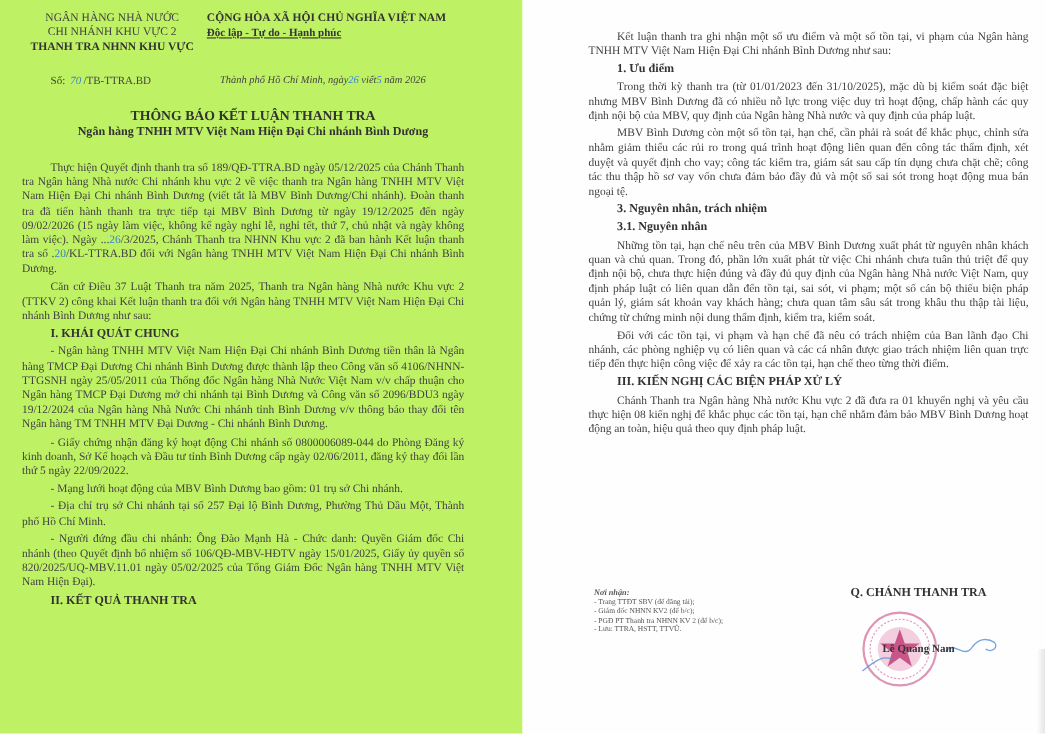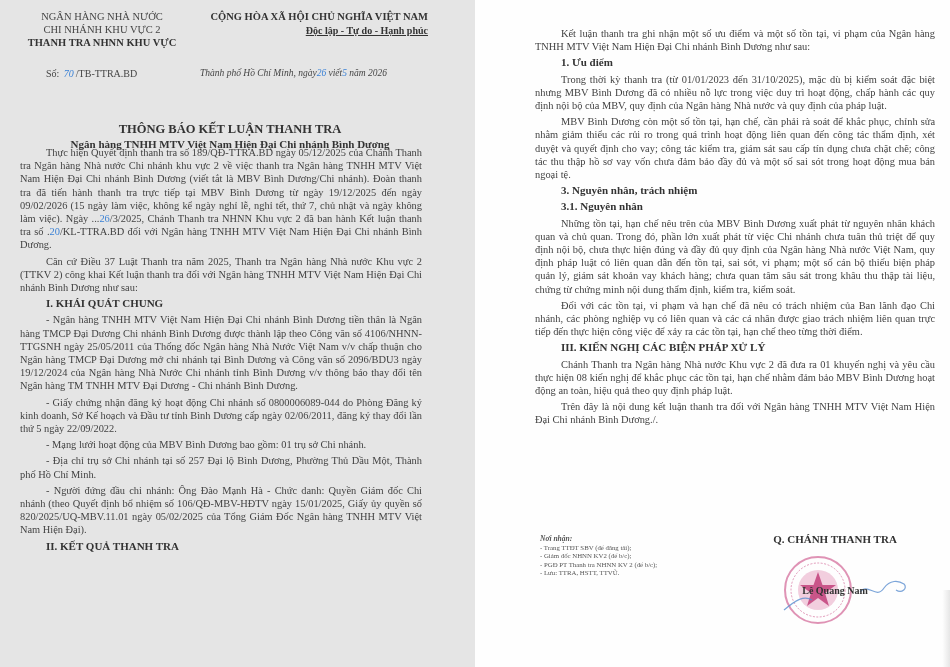--- a/index.html
+++ b/index.html
@@ -4,54 +4,54 @@
 <style>
   html, body { margin: 0; padding: 0; }
   body {
     width: 950px; height: 667px; overflow: hidden;
     background: #ffffff;
     font-family: "Liberation Serif", "DejaVu Serif", serif;
     color: #3a3a3a;
     position: relative;
   }
   .page {
-    position: absolute; top: 0; height: 667px; background: #e5e5e5;
+    position: absolute; top: 0; height: 667px; background: #bef264;
   }
   .page.left { left: 0; width: 475px; }
   .page.right { left: 475px; width: 475px; background: #fefefe; }
   .right-edge {
     position: absolute; right: 0; top: 590px; width: 8px; height: 77px;
     background: linear-gradient(to right, #ffffff, #e6e6e6);
   }
 
   
   .hdr-left {
     position: absolute; left: 22px; top: 10px; width: 160px;
     text-align: center; font-size: 10.5px; line-height: 13px; color: #444;
   }
   .hdr-left .bold { font-weight: bold; color: #333; }
   .hdr-right {
     position: absolute; left: 188px; top: 10px; width: 240px;
-    text-align: right; font-size: 10.5px; line-height: 14px; font-weight: bold; color: #333;
+    text-align: left; font-size: 10.5px; line-height: 14px; font-weight: bold; color: #333;
   }
   .hdr-right .motto { text-decoration: underline; font-size: 10px; }
   .docno {
     position: absolute; left: 46px; top: 68px; font-size: 10px; color: #444;
   }
   .docno .hand { color: #3b82d6; font-style: italic; padding: 0 2px; }
   .place-date {
     position: absolute; left: 200px; top: 68px; font-size: 9.5px; font-style: italic; color: #444;
   }
   .place-date .hand { color: #3b82d6; }
 
   .title {
     position: absolute; left: 20px; top: 97px; width: 420px; text-align: center;
     font-weight: bold; color: #333;
   }
-  .title .t1 { font-size: 12.5px; line-height: 16px; margin-top: 24px; }
+  .title .t1 { font-size: 12.5px; line-height: 16px; }
   .title .t2 { font-size: 11px; line-height: 15px; }
 
   
   .txt {
     position: absolute; font-size: 10.4px; line-height: 13.2px; text-align: justify;
     color: #424242;
   }
   .txt p { margin: 0 0 3px 0; text-indent: 26px; }
   .sec {
     font-weight: bold; font-size: 11px; color: #333; margin: 3px 0 3px 26px; text-indent: 0;
@@ -127,21 +127,20 @@
   <p>Kết luận thanh tra ghi nhận một số ưu điểm và một số tồn tại, vi phạm của Ngân hàng TNHH MTV Việt Nam Hiện Đại Chi nhánh Bình Dương như sau:</p>
   <div class="sec">1. Ưu điểm</div>
   <p>Trong thời kỳ thanh tra (từ 01/01/2023 đến 31/10/2025), mặc dù bị kiểm soát đặc biệt nhưng MBV Bình Dương đã có nhiều nỗ lực trong việc duy trì hoạt động, chấp hành các quy định nội bộ của MBV, quy định của Ngân hàng Nhà nước và quy định của pháp luật.</p>
   <p>MBV Bình Dương còn một số tồn tại, hạn chế, cần phải rà soát để khắc phục, chỉnh sửa nhằm giảm thiểu các rủi ro trong quá trình hoạt động liên quan đến công tác thẩm định, xét duyệt và quyết định cho vay; công tác kiểm tra, giám sát sau cấp tín dụng chưa chặt chẽ; công tác thu thập hồ sơ vay vốn chưa đảm bảo đầy đủ và một số sai sót trong hoạt động mua bán ngoại tệ.</p>
   <div class="sec">3. Nguyên nhân, trách nhiệm</div>
   <div class="sec">3.1. Nguyên nhân</div>
   <p>Những tồn tại, hạn chế nêu trên của MBV Bình Dương xuất phát từ nguyên nhân khách quan và chủ quan. Trong đó, phần lớn xuất phát từ việc Chi nhánh chưa tuân thủ triệt để quy định nội bộ, chưa thực hiện đúng và đầy đủ quy định của Ngân hàng Nhà nước Việt Nam, quy định pháp luật có liên quan dẫn đến tồn tại, sai sót, vi phạm; một số cán bộ thiếu biện pháp quản lý, giám sát khoản vay khách hàng; chưa quan tâm sâu sát trong khâu thu thập tài liệu, chứng từ chứng minh nội dung thẩm định, kiểm tra, kiểm soát.</p>
   <p>Đối với các tồn tại, vi phạm và hạn chế đã nêu có trách nhiệm của Ban lãnh đạo Chi nhánh, các phòng nghiệp vụ có liên quan và các cá nhân được giao trách nhiệm liên quan trực tiếp đến thực hiện công việc để xảy ra các tồn tại, hạn chế theo từng thời điểm.</p>
   <div class="sec">III. KIẾN NGHỊ CÁC BIỆN PHÁP XỬ LÝ</div>
   <p>Chánh Thanh tra Ngân hàng Nhà nước Khu vực 2 đã đưa ra 01 khuyến nghị và yêu cầu thực hiện 08 kiến nghị để khắc phục các tồn tại, hạn chế nhằm đảm bảo MBV Bình Dương hoạt động an toàn, hiệu quả theo quy định pháp luật.</p>
-  <p>Trên đây là nội dung kết luận thanh tra đối với Ngân hàng TNHH MTV Việt Nam Hiện Đại Chi nhánh Bình Dương./.</p>
 </div>
 
 <div class="recipients">
   <div class="label">Nơi nhận:</div>
   <div>- Trang TTĐT SBV (để đăng tải);</div>
   <div>- Giám đốc NHNN KV2 (để b/c);</div>
   <div>- PGĐ PT Thanh tra NHNN KV 2 (để b/c);</div>
   <div>- Lưu: TTRA, HSTT, TTVŨ.</div>
 </div>
 

